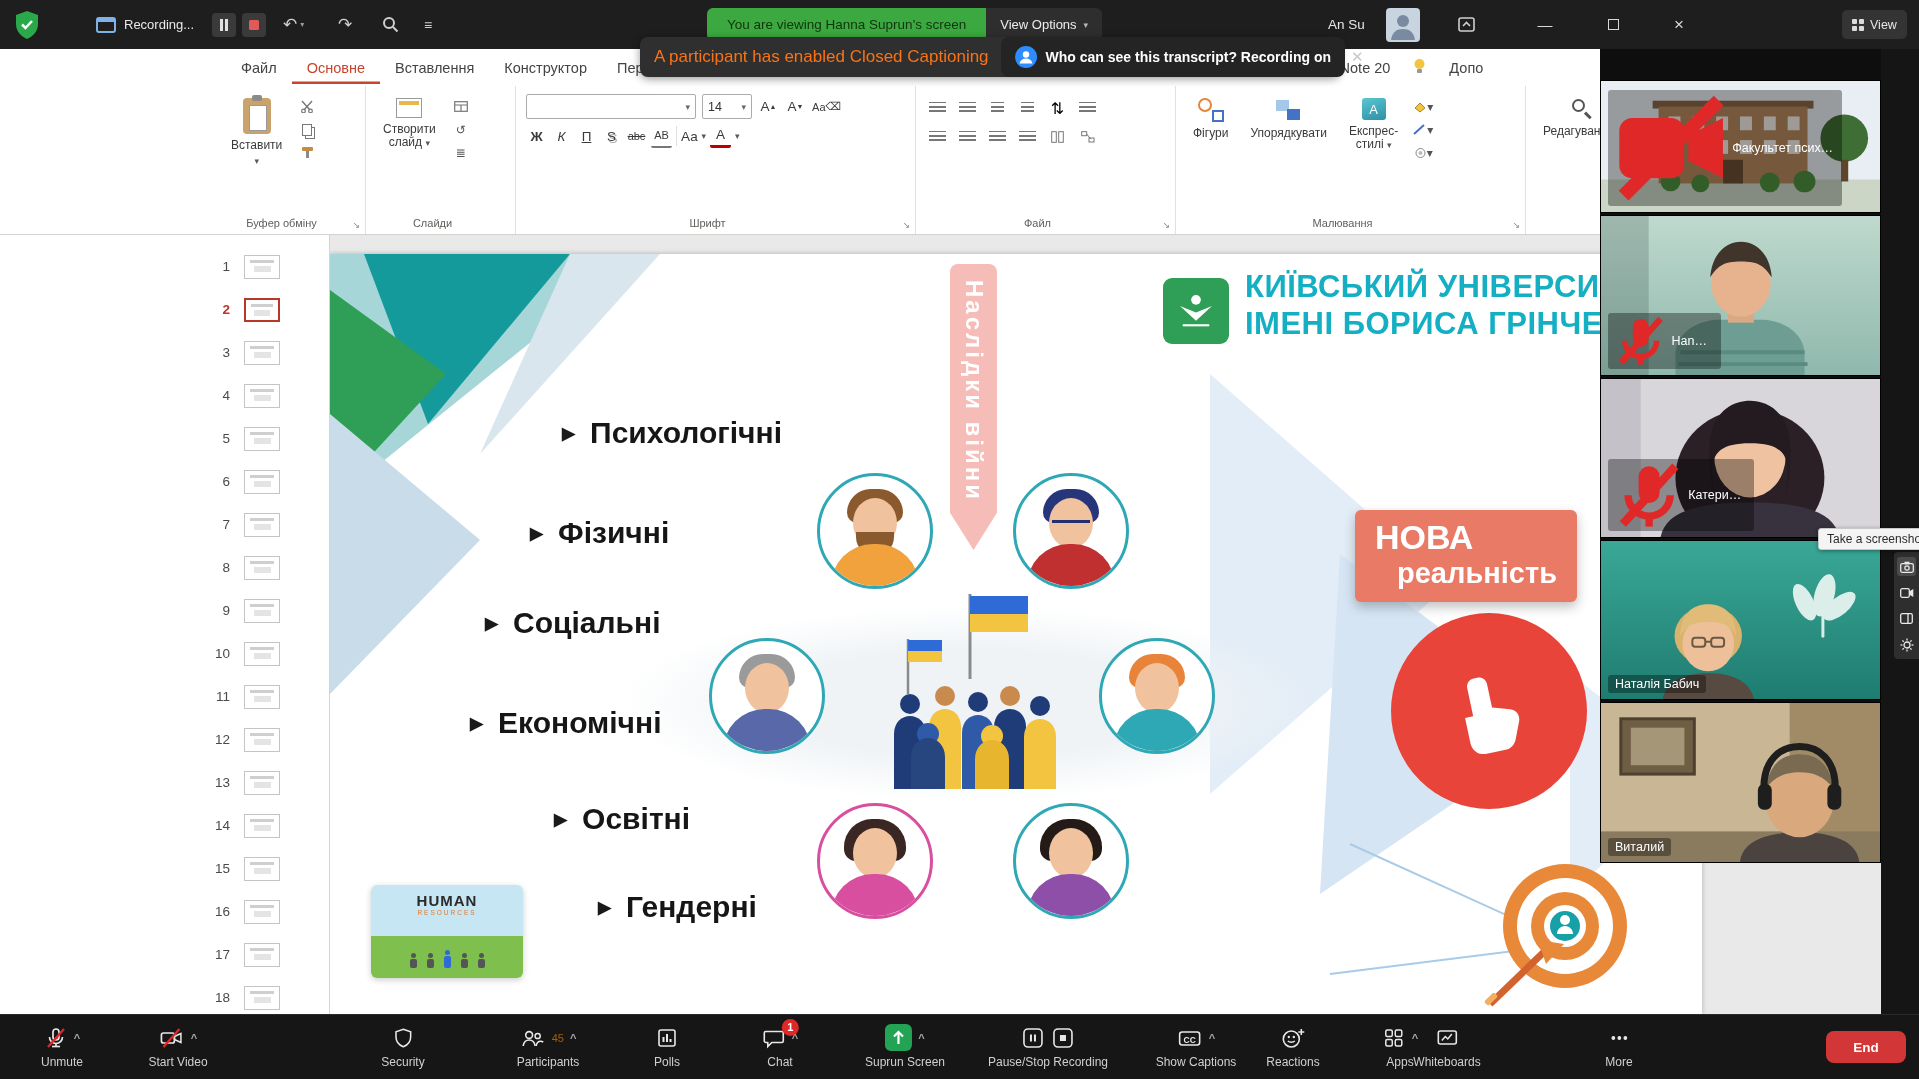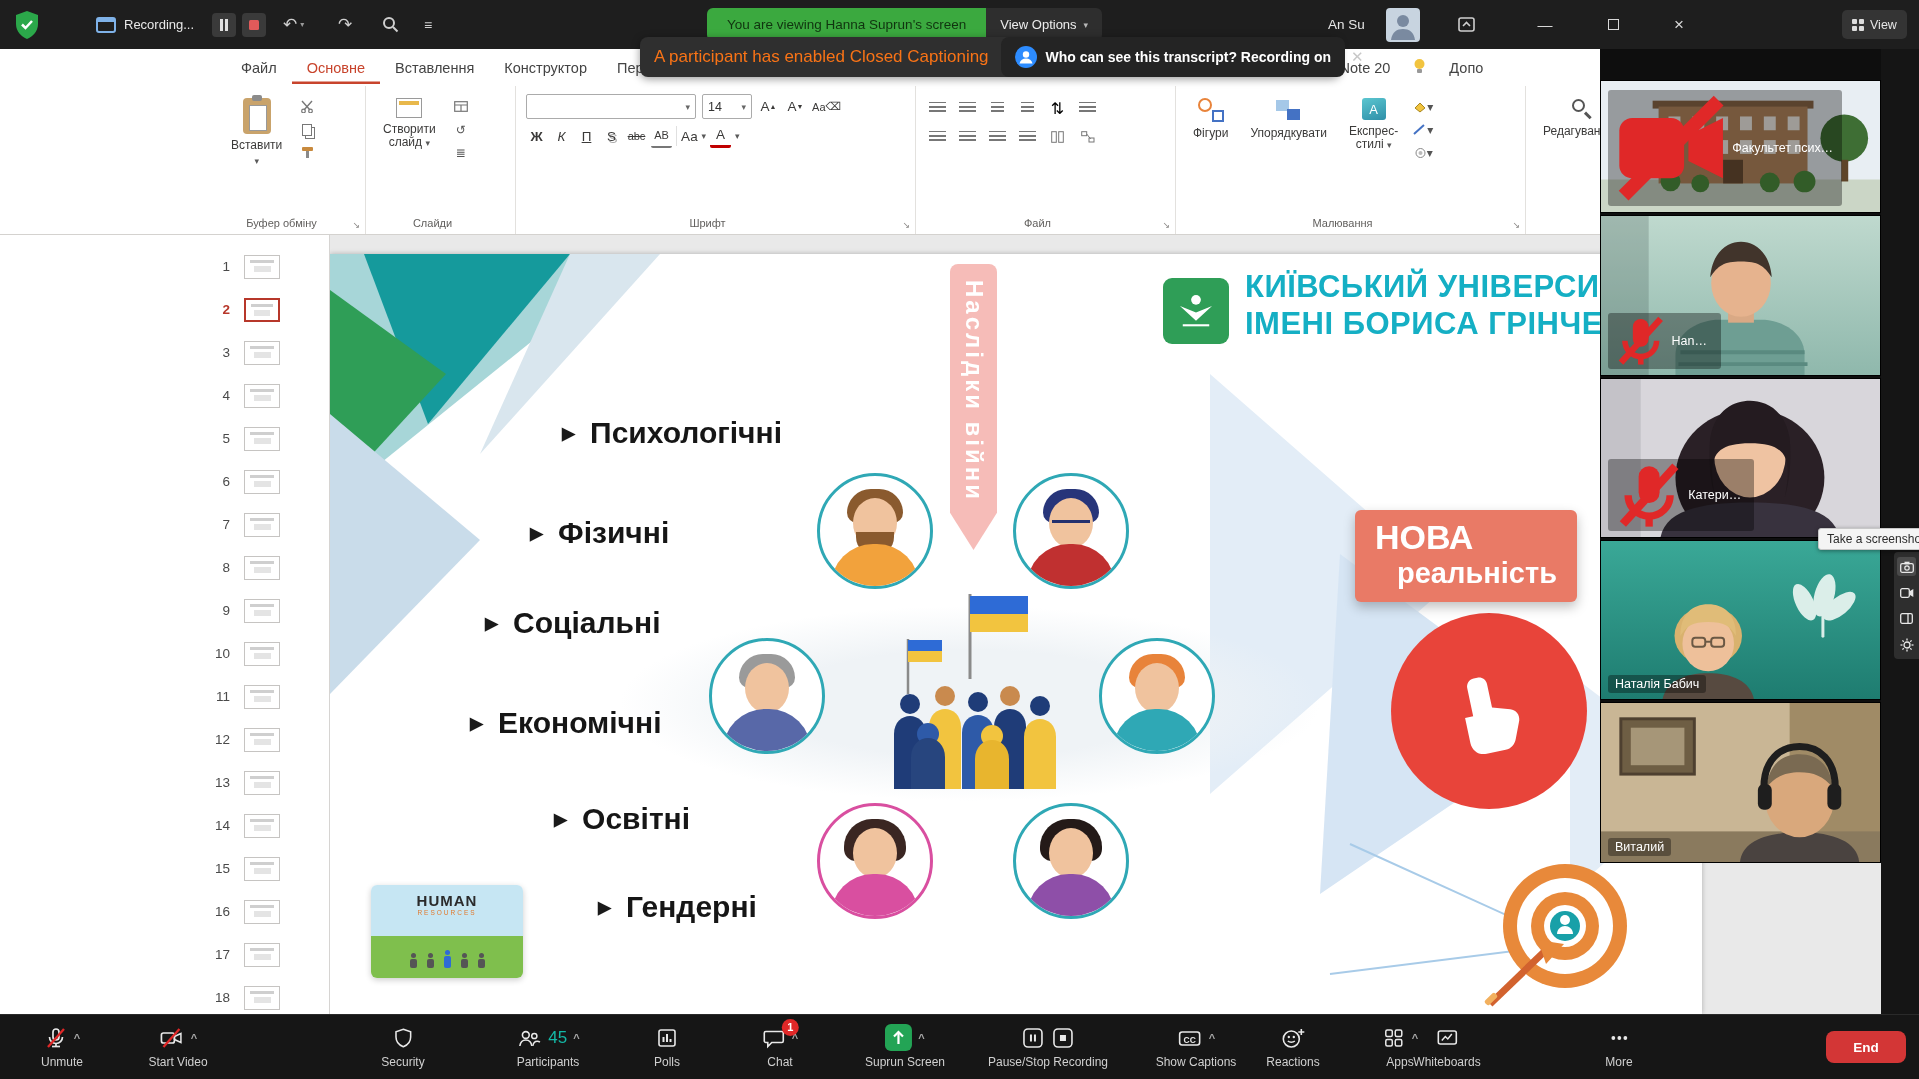--- a/index.html
+++ b/index.html
@@ -906,21 +906,21 @@
     </div>
 
     <div class="tb-item" style="left:548px;">
       <div class="tb-iconrow">
         <svg width="26" height="24" viewBox="0 0 26 24">
             <circle cx="9.5" cy="9" r="3.4" fill="none" stroke="#E8E8E8" stroke-width="1.6"></circle>
             <path d="M3.5 20c.6-4 3.1-6 6-6s5.4 2 6 6" fill="none" stroke="#E8E8E8" stroke-width="1.6"></path>
             <circle cx="18" cy="10" r="2.6" fill="none" stroke="#E8E8E8" stroke-width="1.5"></circle>
             <path d="M16.5 20c.5-3 2-4.8 4.5-4.8 1 0 1.9.3 2.6.9" fill="none" stroke="#E8E8E8" stroke-width="1.5"></path>
           </svg>
-        <span style="color:#14b8a6;font-size:17px;">45</span>
+        <span style="color:#a16207;font-size:11px;">45</span>
         <span class="tb-caret">^</span>
       </div>
       <span class="tb-label">Participants</span>
     </div>
 
     <div class="tb-item" style="left:667px;">
       <div class="tb-iconrow">
         <svg width="24" height="24" viewBox="0 0 24 24">
             <rect x="4" y="4" width="16" height="16" rx="2" fill="none" stroke="#E8E8E8" stroke-width="1.6"></rect>
             <line x1="8.5" y1="16" x2="8.5" y2="11" stroke="#E8E8E8" stroke-width="2"></line>

